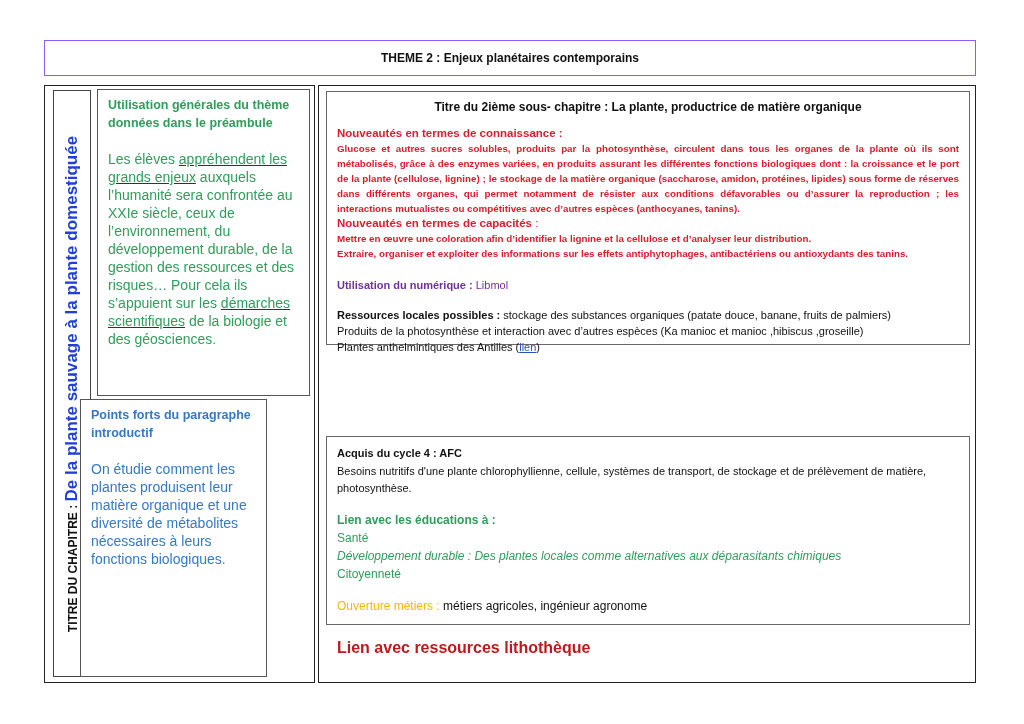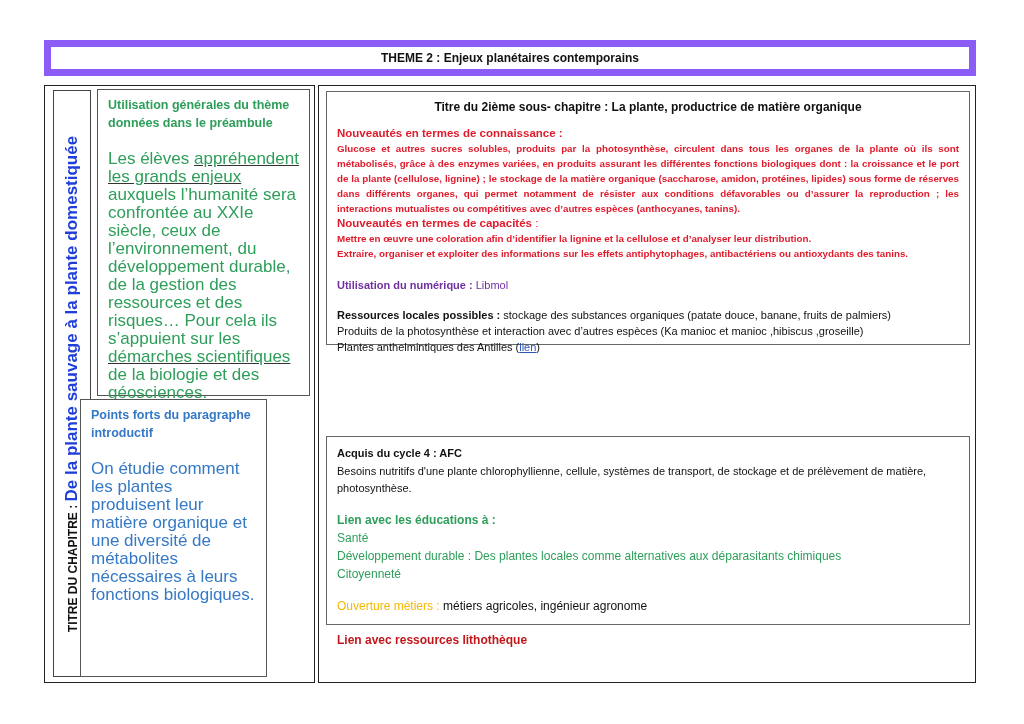--- a/index.html
+++ b/index.html
@@ -3,42 +3,42 @@
 <meta charset="utf-8">
 <style>
   html, body { margin: 0; padding: 0; background: #ffffff; }
   body { width: 1024px; height: 724px; position: relative; overflow: hidden;
          font-family: "Liberation Sans", sans-serif; color: #111; }
 
   .box { position: absolute; box-sizing: border-box; background: #fff; }
 
   
   #theme-box { left: 44px; top: 40px; width: 932px; height: 36px;
-               border: 7px solid #8b5cf6; display: flex; align-items: center; justify-content: center; }
+               border: 1px solid #8b5cf6; display: flex; align-items: center; justify-content: center; }
   #theme-box span { font-size: 12px; font-weight: bold; }
 
   
   #left-frame { left: 44px; top: 85px; width: 271px; height: 598px; border: 1.5px solid #222; }
   #right-frame { left: 318px; top: 85px; width: 658px; height: 598px; border: 1.5px solid #222; }
 
   
   #chapter-strip { left: 53px; top: 90px; width: 38px; height: 587px; border: 1px solid #444; }
   #chapter-text { position: absolute; left: 50%; top: 50%;
                   transform: translate(-50%, -50%) rotate(-90deg);
                   white-space: nowrap; font-size: 12px; }
   #chapter-prefix { font-weight: bold; color: #111; font-size: 12px; }
   #chapter-name { font-weight: bold; color: #1f3fd8; font-size: 17px; }
 
   #orient-box { left: 97px; top: 89px; width: 213px; height: 307px; border: 1px solid #555; padding: 6px 10px; }
   #points-box { left: 80px; top: 399px; width: 187px; height: 278px; border: 1px solid #555; padding: 6px 10px; }
 
   .green { color: #2e9e5a; }
   .blue { color: #3579c6; }
   .h-sec { font-weight: bold; font-size: 12.5px; line-height: 18px; }
-  .body-sec { font-size: 17px; line-height: 18px; margin-top: 18px; }
+  .body-sec { font-size: 14px; line-height: 18px; margin-top: 18px; }
   .ul { text-decoration: underline; text-decoration-color: #333; }
 
   #sub-box { left: 326px; top: 91px; width: 644px; height: 254px; border: 1px solid #666; padding: 6px 10px; }
   #acq-box { left: 326px; top: 436px; width: 644px; height: 189px; border: 1px solid #666; padding: 6px 10px; }
 
   .sub-title { text-align: center; font-weight: bold; font-size: 12px; margin-top: 2px; }
   .red { color: #e01b2c; }
   .red-h { font-weight: bold; font-size: 11.5px; margin-top: 12px; line-height: 15px; }
   .red-p { font-size: 9.8px; line-height: 15px; text-align: justify; font-weight: bold; }
   .purple { color: #7030a0; }
@@ -95,19 +95,19 @@
   <div class="plain">
     <span>Plantes anthelmintiques des Antilles  (</span><a class="link" href="#">lien</a><span>)</span>
   </div>
 </div>
 
 <div id="acq-box" class="box">
   <div class="plain b" style="margin-top:2px;">Acquis du cycle 4 : AFC</div>
   <div class="plain" style="margin-top:2px;line-height:17px;">Besoins nutritifs d'une plante chlorophyllienne, cellule, systèmes de transport, de stockage et de prélèvement de matière, photosynthèse.</div>
   <div class="plain b green" style="margin-top:14px;font-size:12px;line-height:18px;">Lien avec les éducations à :</div>
   <div class="green" style="font-size:12px;line-height:18px;">Santé</div>
-  <div class="green" style="font-size:12px;line-height:18px;">Développement durable : Des plantes locales comme alternatives aux déparasitants chimiques</div>
+  <div class="green" style="font-size:12px;line-height:18px;font-style:italic;">Développement durable : Des plantes locales comme alternatives aux déparasitants chimiques</div>
   <div class="green" style="font-size:12px;line-height:18px;">Citoyenneté</div>
   <div style="font-size:12px;line-height:18px;margin-top:14px;">
     <span class="orange">Ouverture métiers : </span><span>métiers agricoles, ingénieur agronome</span>
   </div>
-  <div class="darkred b" style="font-size:12px;line-height:18px;margin-top:16px;">Lien avec ressources lithothèque</div>
+  <div class="darkred b" style="font-size:16px;line-height:18px;margin-top:24px;">Lien avec ressources lithothèque</div>
 </div>
 
 </body></html>

